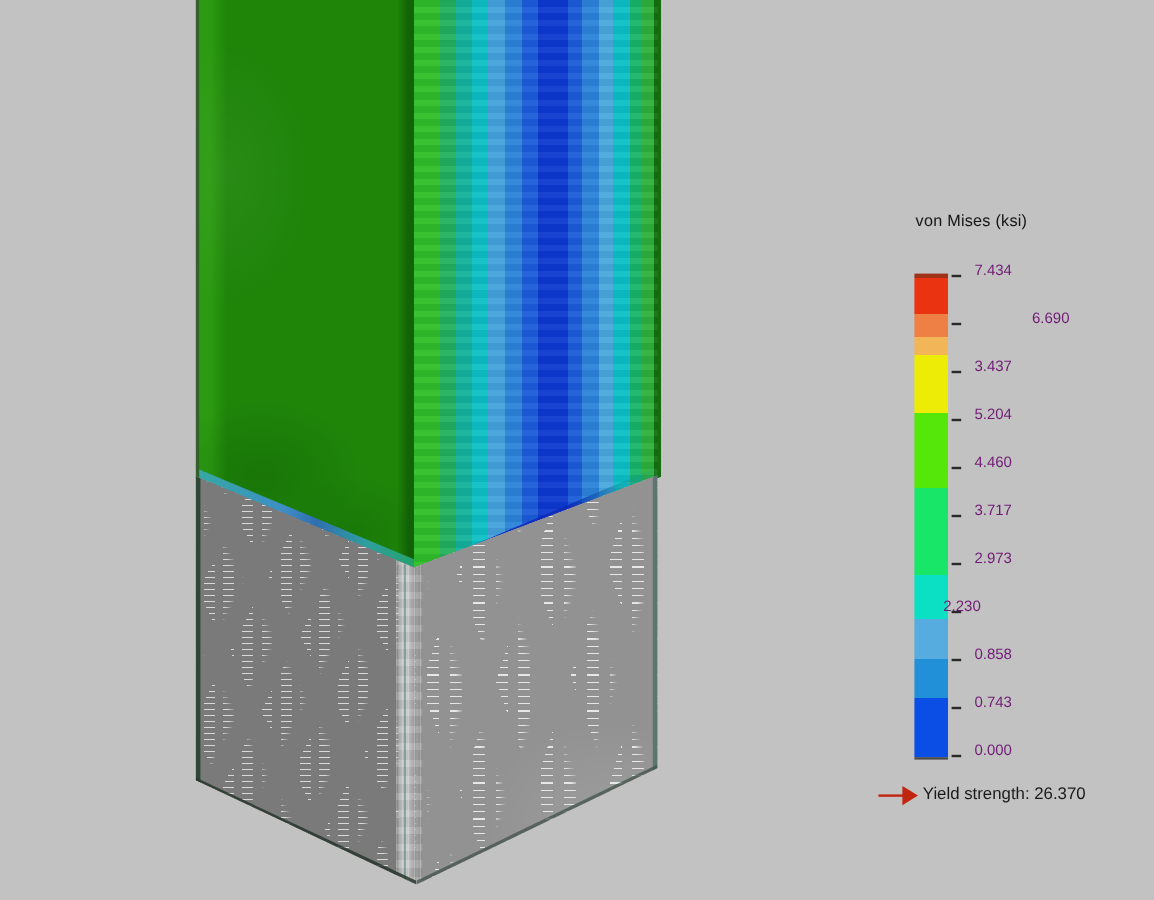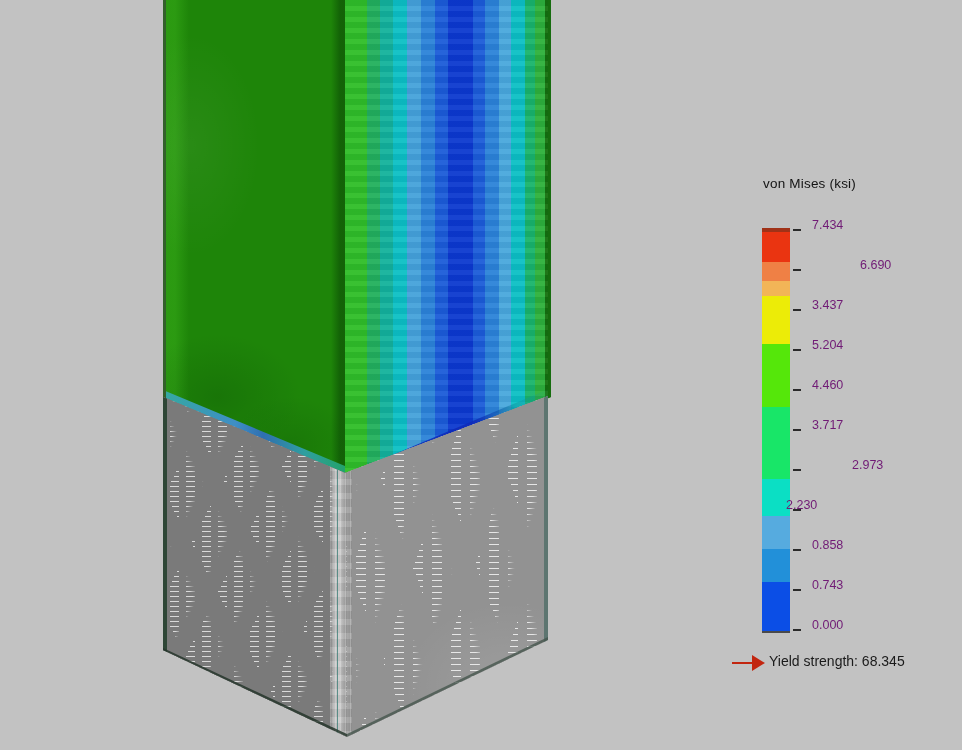--- a/index.html
+++ b/index.html
@@ -105,28 +105,28 @@
         <div class="abs legend-tick-label" style="left: 812px; top: 265px; margin-left: 48px;">6.690</div>
         <div class="abs legend-tick" style="left: 793px; top: 309px;"></div>
         <div class="abs legend-tick-label" style="left: 812px; top: 305px;">3.437</div>
         <div class="abs legend-tick" style="left: 793px; top: 349px;"></div>
         <div class="abs legend-tick-label" style="left: 812px; top: 345px;">5.204</div>
         <div class="abs legend-tick" style="left: 793px; top: 389px;"></div>
         <div class="abs legend-tick-label" style="left: 812px; top: 385px;">4.460</div>
         <div class="abs legend-tick" style="left: 793px; top: 429px;"></div>
         <div class="abs legend-tick-label" style="left: 812px; top: 425px;">3.717</div>
         <div class="abs legend-tick" style="left: 793px; top: 469px;"></div>
-        <div class="abs legend-tick-label" style="left: 812px; top: 465px; margin-left: 40px;">2.973</div>
+        <div class="abs legend-tick-label" style="left: 812px; top: 465px;">2.973</div>
         <div class="abs legend-tick" style="left: 793px; top: 509px;"></div>
         <div class="abs legend-tick-label" style="left: 786px; top: 505px;">2.230</div>
         <div class="abs legend-tick" style="left: 793px; top: 549px;"></div>
         <div class="abs legend-tick-label" style="left: 812px; top: 545px;">0.858</div>
         <div class="abs legend-tick" style="left: 793px; top: 589px;"></div>
         <div class="abs legend-tick-label" style="left: 812px; top: 585px;">0.743</div>
         <div class="abs legend-tick" style="left: 793px; top: 629px;"></div>
         <div class="abs legend-tick-label" style="left: 812px; top: 625px;">0.000</div>
       </div>
     <div class="abs yield-line"></div>
     <div class="abs yield-head"></div>
-    <div class="abs yield-text">Yield strength: 68.345</div>
+    <div class="abs yield-text">Yield strength: 26.370</div>
   </div>
 
 </div>
 
 </body></html>

